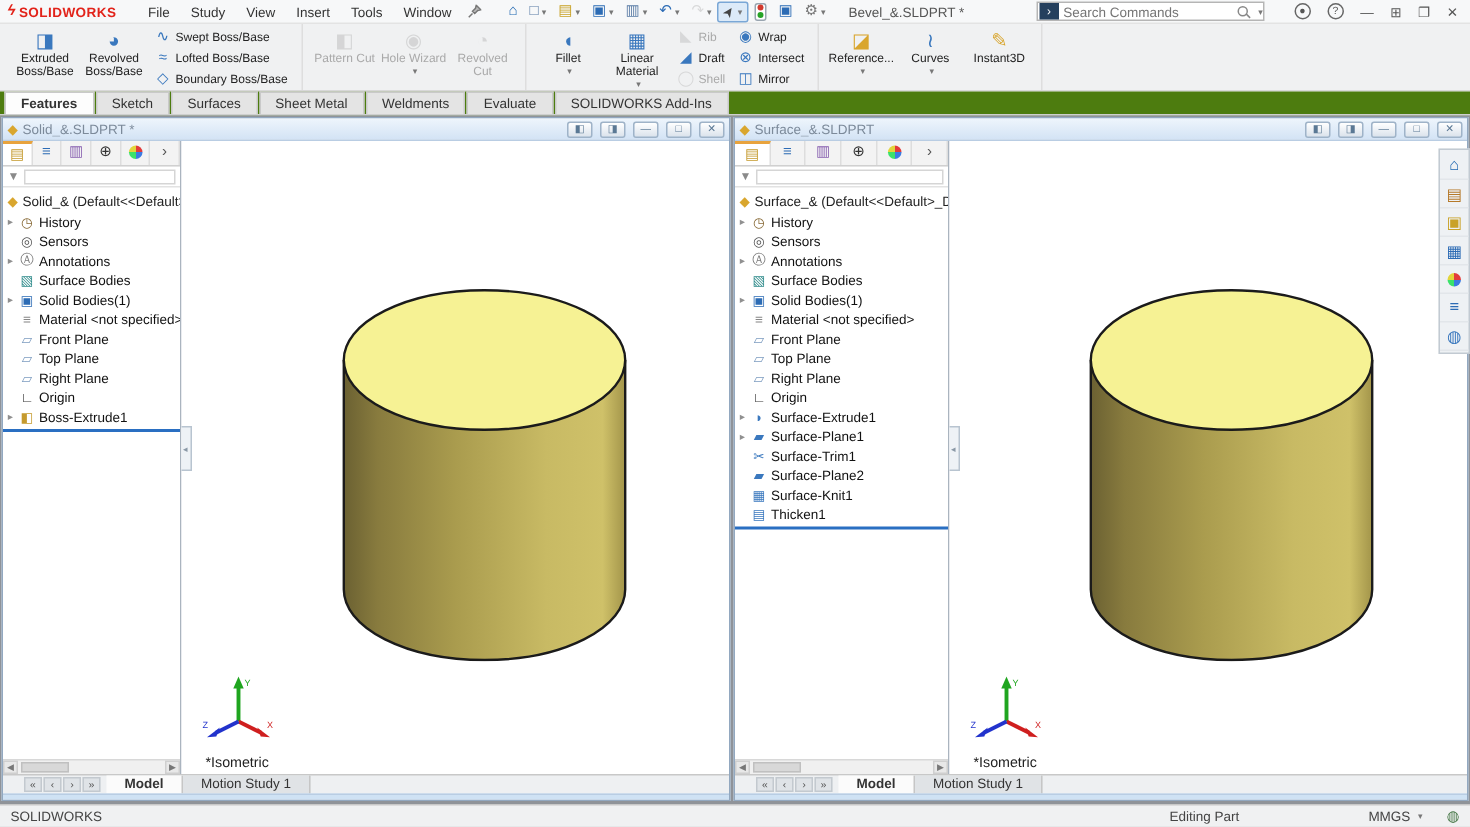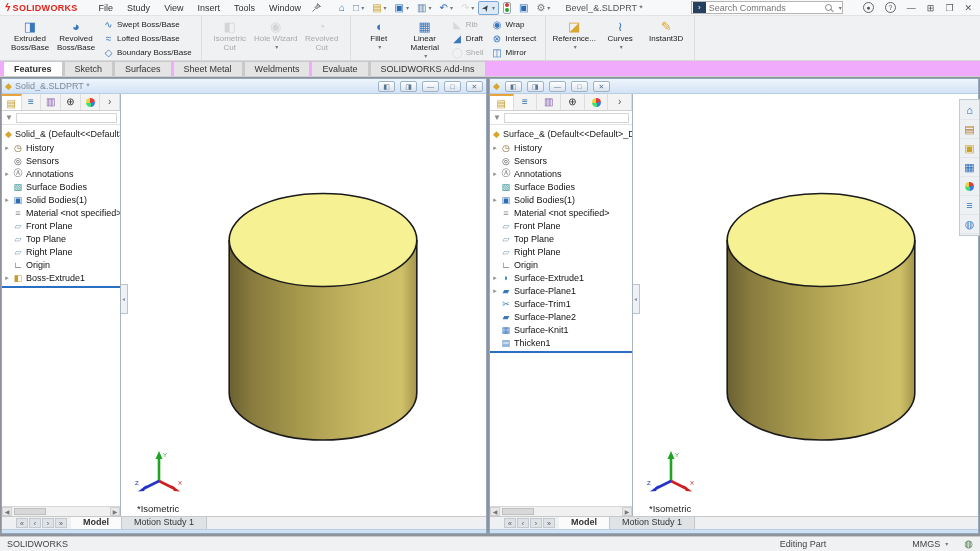--- a/index.html
+++ b/index.html
@@ -42,21 +42,21 @@
   .big-btn.disabled .blabel{color:#a9a9a9;}
   .big-btn.disabled .bicon{opacity:.45;filter:grayscale(1);}
   .cm-col{display:flex;flex-direction:column;justify-content:center;gap:1px;padding:0 4px;}
   .small-item{display:flex;align-items:center;gap:3px;height:13px;cursor:default;}
   .small-item .sicon{font-size:10px;width:11px;text-align:center;}
   .small-item .slabel{font-size:8px;color:#222;white-space:nowrap;}
   .small-item.disabled .slabel{color:#a9a9a9;}
   .small-item.disabled .sicon{opacity:.45;filter:grayscale(1);}
 
   
-  .cm-tabs{height:16px;display:flex;align-items:flex-end;background:#f0abfc;border-bottom:1px solid #cfcfcf;padding-left:3px;}
+  .cm-tabs{height:16px;display:flex;align-items:flex-end;background:#4d7c0f;border-bottom:1px solid #cfcfcf;padding-left:3px;}
   .cm-tab{padding:2px 10px 2px;background:#e4e4e4;border:1px solid #c9c9c9;border-bottom:none;color:#333;margin-right:1px;white-space:nowrap;cursor:default;}
   .cm-tab.active{background:#fdfdfd;font-weight:bold;}
 
   
   .mdi{position:relative;height:459px;background:#8f9399;overflow:hidden;}
   .doc-window{position:absolute;top:1px;height:456px;background:#f4f6f8;border:1px solid #92a8c0;display:flex;flex-direction:column;}
   .doc-titlebar{height:15px;flex:none;background:linear-gradient(#eef5fc,#d3e3f5);display:flex;align-items:center;padding:0 3px;gap:3px;border-bottom:1px solid #b9cde3;}
   .doc-icon{color:#d9a62e;font-size:9px;}
   .doc-title{color:#7c8a9a;flex:1;white-space:nowrap;overflow:hidden;}
   .doc-btn{flex:none;width:17px;height:11px;background:linear-gradient(#ffffff,#dbe3ec);border:1px solid #9fb3c8;border-radius:2px;font-size:7px;line-height:9px;text-align:center;color:#5a7894;margin-left:2px;cursor:default;}
@@ -207,21 +207,21 @@
           </div>
           <div class="small-item">
             <span class="sicon" style="color: rgb(58, 120, 190);">◇</span>
             <span class="slabel">Boundary Boss/Base</span>
           </div>
         </div>
       </div>
       <div class="cm-group">
         <div class="big-btn disabled">
           <span class="bicon" style="color: rgb(181, 181, 181);">◧</span>
-          <div class="blabel">Isometric Cut</div>
+          <div class="blabel">Pattern Cut</div>
         </div>
         <div class="big-btn disabled">
           <span class="bicon" style="color: rgb(181, 181, 181);">◉</span>
           <div class="blabel">Hole Wizard</div>
           <span class="dd">▾</span>
         </div>
         <div class="big-btn disabled">
           <span class="bicon" style="color: rgb(181, 181, 181);">◔</span>
           <div class="blabel">Revolved Cut</div>
         </div>
@@ -428,20 +428,21 @@
             <span class="nav-btn">»</span>
           </div>
           <span class="doc-tab active">Model</span>
           <span class="doc-tab">Motion Study 1</span>
         </div>
         <div class="win-bottom"></div>
       </div>
       <div class="doc-window" style="left: 489px; width: 490px;">
         <div class="doc-titlebar">
           <span class="doc-icon" style="color: rgb(217, 166, 46);">◆</span>
+          <span class="doc-title">Surface_&amp;.SLDPRT</span>
           <span class="doc-btn">◧</span>
           <span class="doc-btn">◨</span>
           <span class="doc-btn">—</span>
           <span class="doc-btn">□</span>
           <span class="doc-btn">✕</span>
         </div>
         <div class="doc-content">
           <div class="tree-panel" style="width: 143px;">
             <div class="fm-tabs">
               <span class="fm-tab active"><span style="color: rgb(197, 154, 46);">▤</span></span>

